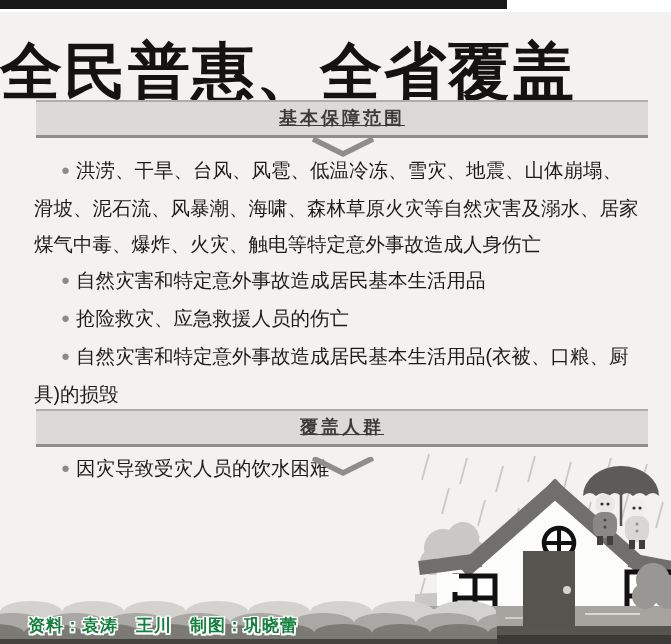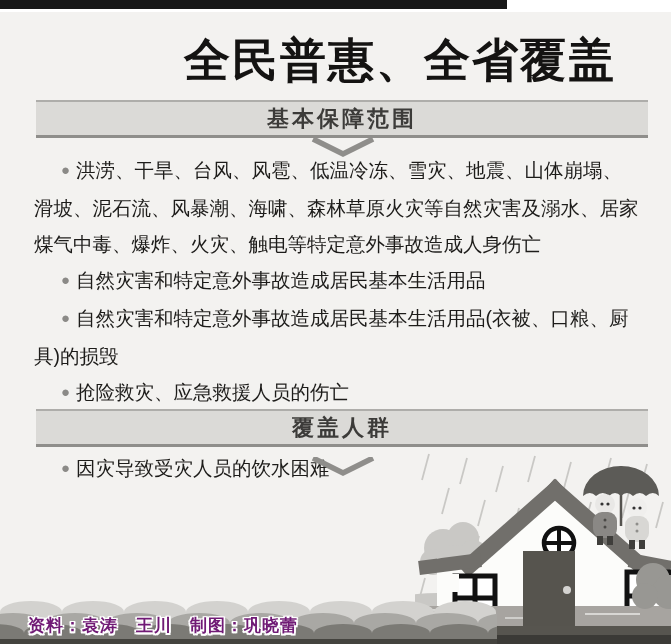--- a/index.html
+++ b/index.html
@@ -2,46 +2,46 @@
 <html><head>
 <meta charset="utf-8">
 <style>
   html,body{margin:0;padding:0;}
   body{font-family:"Liberation Sans","DejaVu Sans",sans-serif;background:#ffffff;}
   #page{position:relative;width:671px;height:644px;background:#f3f2f0;overflow:hidden;}
 
   .top-white{position:absolute;left:0;top:0;width:671px;height:12px;background:#ffffff;}
   .top-black{position:absolute;left:0;top:0;width:507px;height:9px;background:#181818;}
 
-  .title{position:absolute;left:0;top:30px;width:616px;text-align:right;
-         font-size:46px;font-weight:900;color:#141312;letter-spacing:2px;}
+  .title{position:absolute;left:0;top:30px;width:616px;text-align:left;
+         font-size:62px;font-weight:900;color:#141312;letter-spacing:2px;}
 
   .banner{position:absolute;left:36px;width:612px;height:33px;
           background:#dbdad7;border-top:2px solid #aeadaa;border-bottom:3px solid #8f8e8b;
           text-align:center;}
-  .banner .hd{font-size:22px;font-weight:bold;color:#3c3b39;line-height:33px;letter-spacing:3px;}
+  .banner .hd{font-size:18px;font-weight:bold;color:#3c3b39;line-height:33px;letter-spacing:3px;text-decoration:underline;}
   .banner1{top:100px;}
   .banner2{top:409px;}
   .chev{position:absolute;left:310px;width:66px;height:20px;}
   .chev1{top:138px;}
   .chev2{top:457px;}
 
   .bullets{position:absolute;left:34px;top:152px;width:606px;
            font-size:19.5px;line-height:36px;color:#1d1c1a;}
   .bullets .li{text-indent:27px;}
   .bullets .li .wrap{text-indent:0;}
   .b-dot{color:#8b8a87;font-size:15px;margin-right:6px;position:relative;top:-2px;}
 
   .para{position:absolute;left:34px;top:478px;width:404px;
         font-size:19.5px;line-height:29.5px;color:#1d1c1a;text-indent:2em;}
 
   .illus{position:absolute;left:415px;top:448px;width:256px;height:196px;z-index:1;}
   .waves{position:absolute;left:0;top:598px;width:497px;height:46px;z-index:2;}
   .credit{position:absolute;left:28px;top:614px;z-index:3;
-          font-size:17px;font-weight:bold;color:#701a75;letter-spacing:1px;
+          font-size:17px;font-weight:bold;color:#15803d;letter-spacing:1px;
           text-shadow:-1.5px -1.5px 0 #fff,1.5px -1.5px 0 #fff,-1.5px 1.5px 0 #fff,
                        1.5px 1.5px 0 #fff,0 -1.5px 0 #fff,0 1.5px 0 #fff,
                       -1.5px 0 0 #fff,1.5px 0 0 #fff;}
 </style>
 </head>
 <body>
 
 <div id="page">
 
   <div class="top-white"></div>
@@ -52,22 +52,22 @@
   <div class="banner banner1">
     <div class="hd">基本保障范围</div>
   </div>
   <svg class="chev chev1" viewBox="0 0 66 20">
     <path d="M3,1 L33,16 L63,1" fill="none" stroke="#8f8e8b" stroke-width="5.5"></path>
   </svg>
 
   <div class="bullets">
     <div class="li"><span class="b-dot">●</span><span class="wrap">洪涝、干旱、台风、风雹、低温冷冻、雪灾、地震、山体崩塌、滑坡、泥石流、风暴潮、海啸、森林草原火灾等自然灾害及溺水、居家煤气中毒、爆炸、火灾、触电等特定意外事故造成人身伤亡</span></div>
     <div class="li"><span class="b-dot">●</span><span class="wrap">自然灾害和特定意外事故造成居民基本生活用品</span></div>
+    <div class="li"><span class="b-dot">●</span><span class="wrap">抢险救灾、应急救援人员的伤亡</span></div>
     <div class="li"><span class="b-dot">●</span><span class="wrap">自然灾害和特定意外事故造成居民基本生活用品(衣被、口粮、厨具)的损毁</span></div>
-    <div class="li"><span class="b-dot">●</span><span class="wrap">抢险救灾、应急救援人员的伤亡</span></div>
     <div class="li"><span class="b-dot">●</span><span class="wrap">因灾导致受灾人员的饮水困难</span></div>
     <div class="li"><span class="b-dot">●</span><span class="wrap">因灾导致受灾人员的饮水困难</span></div>
   </div>
 
   <div class="banner banner2">
     <div class="hd">覆盖人群</div>
   </div>
   <svg class="chev chev2" viewBox="0 0 66 20">
     <path d="M3,1 L33,16 L63,1" fill="none" stroke="#8f8e8b" stroke-width="5.5"></path>
   </svg>

